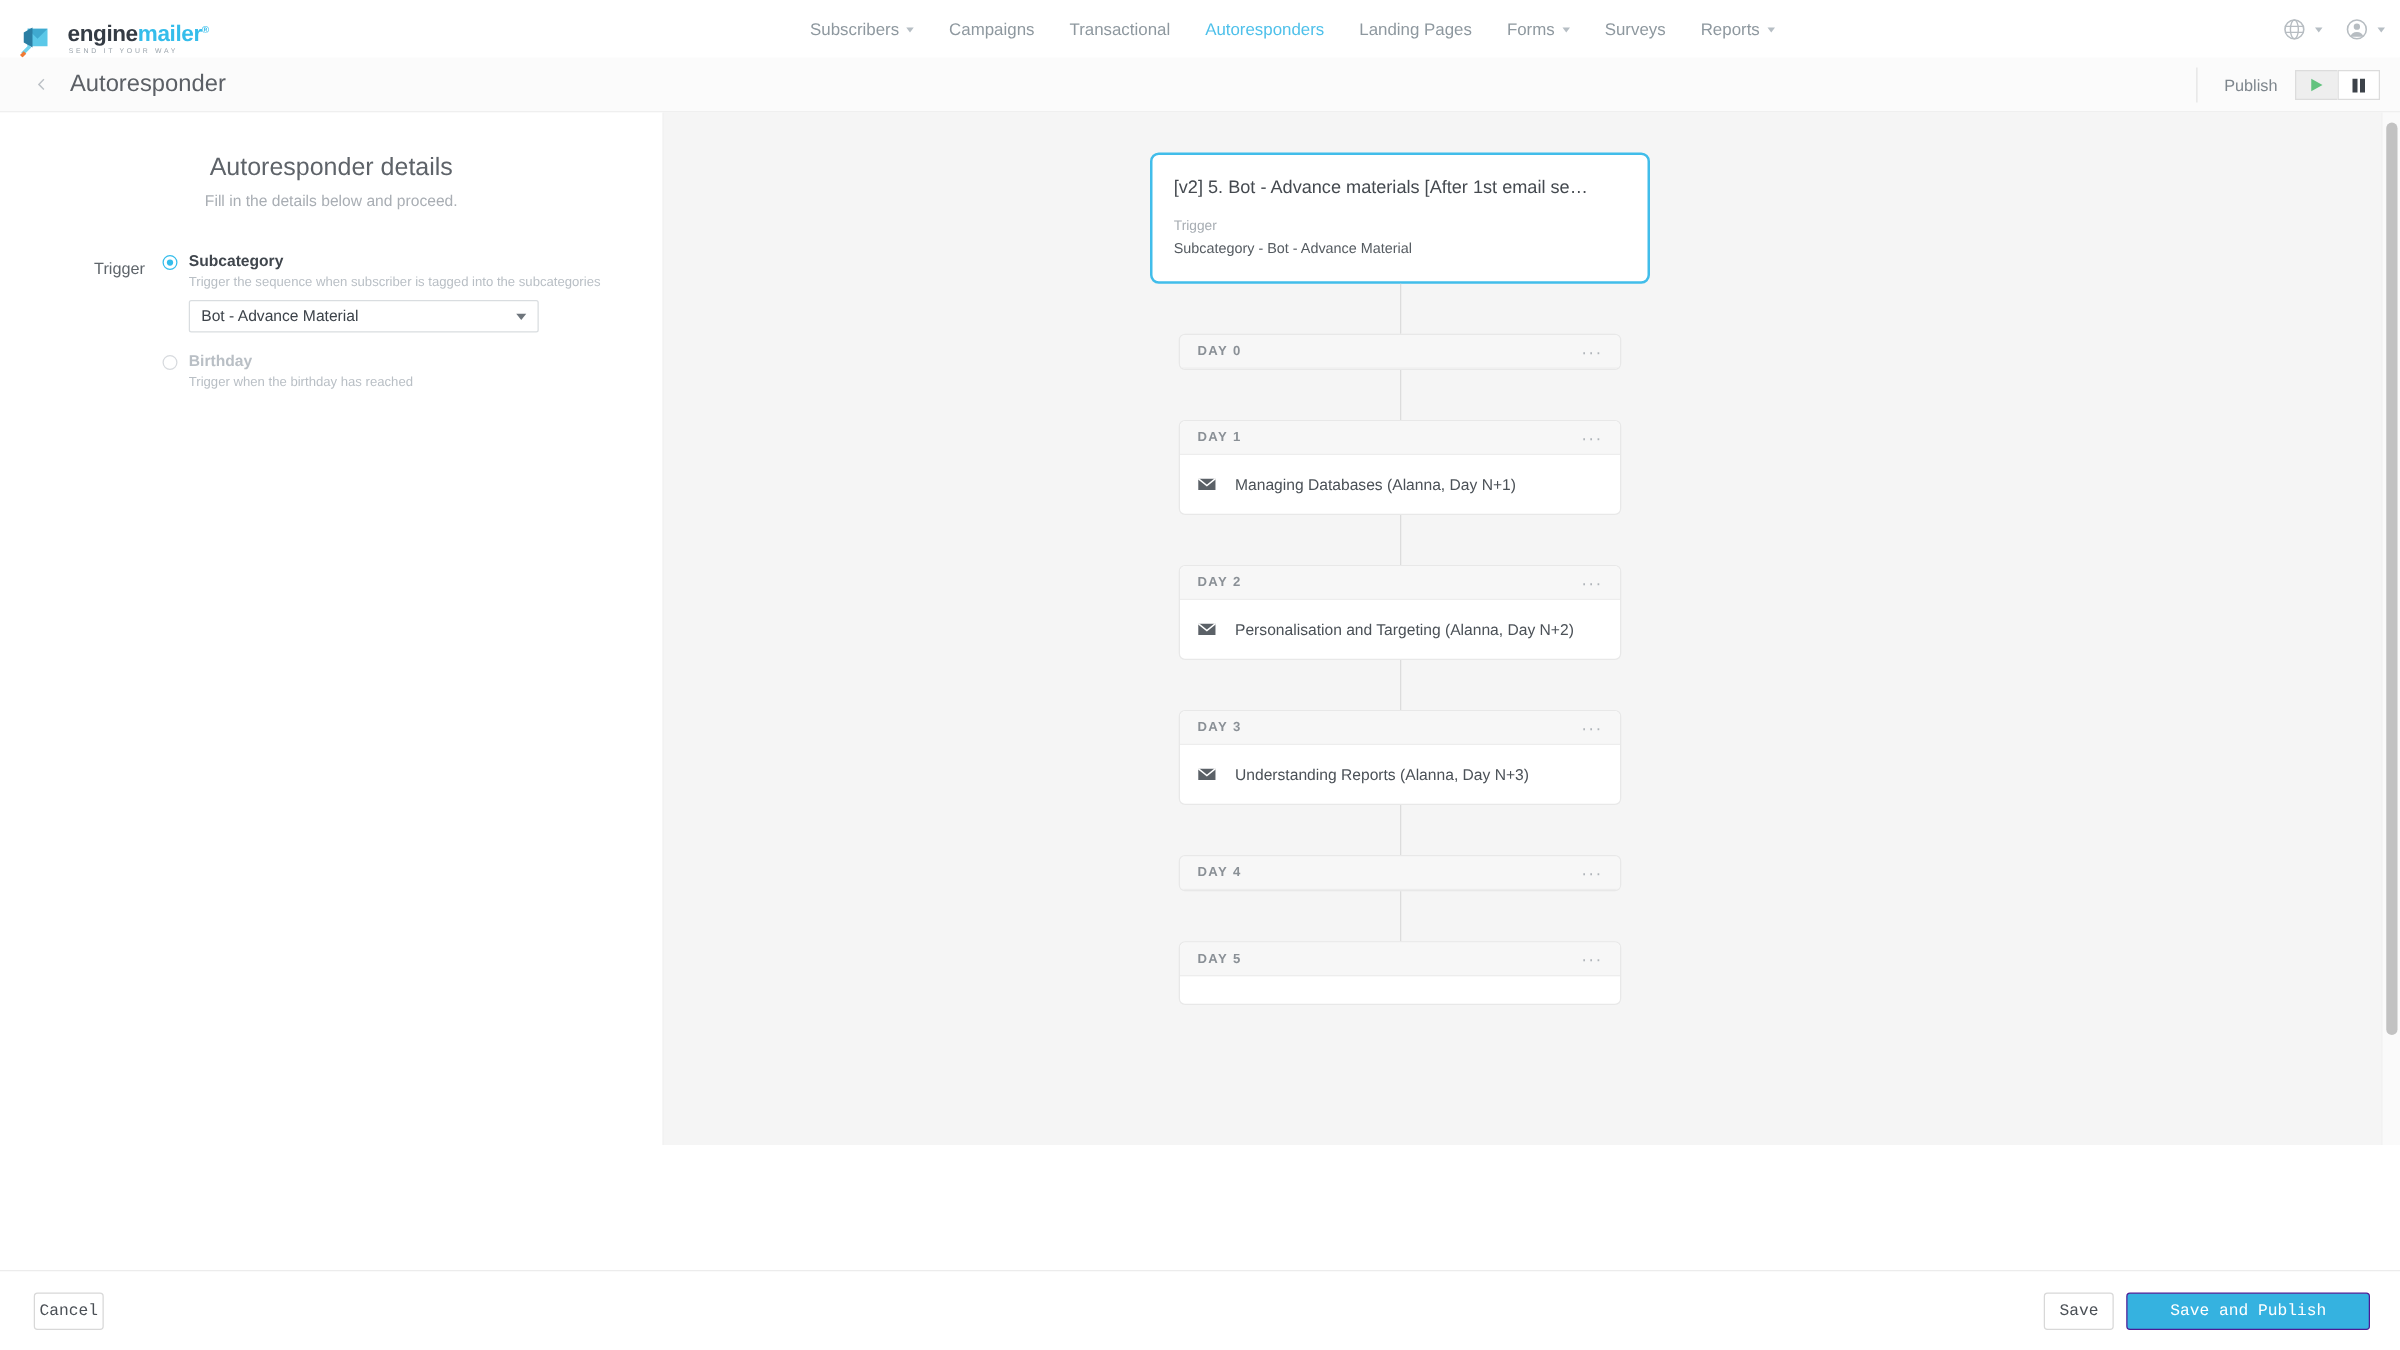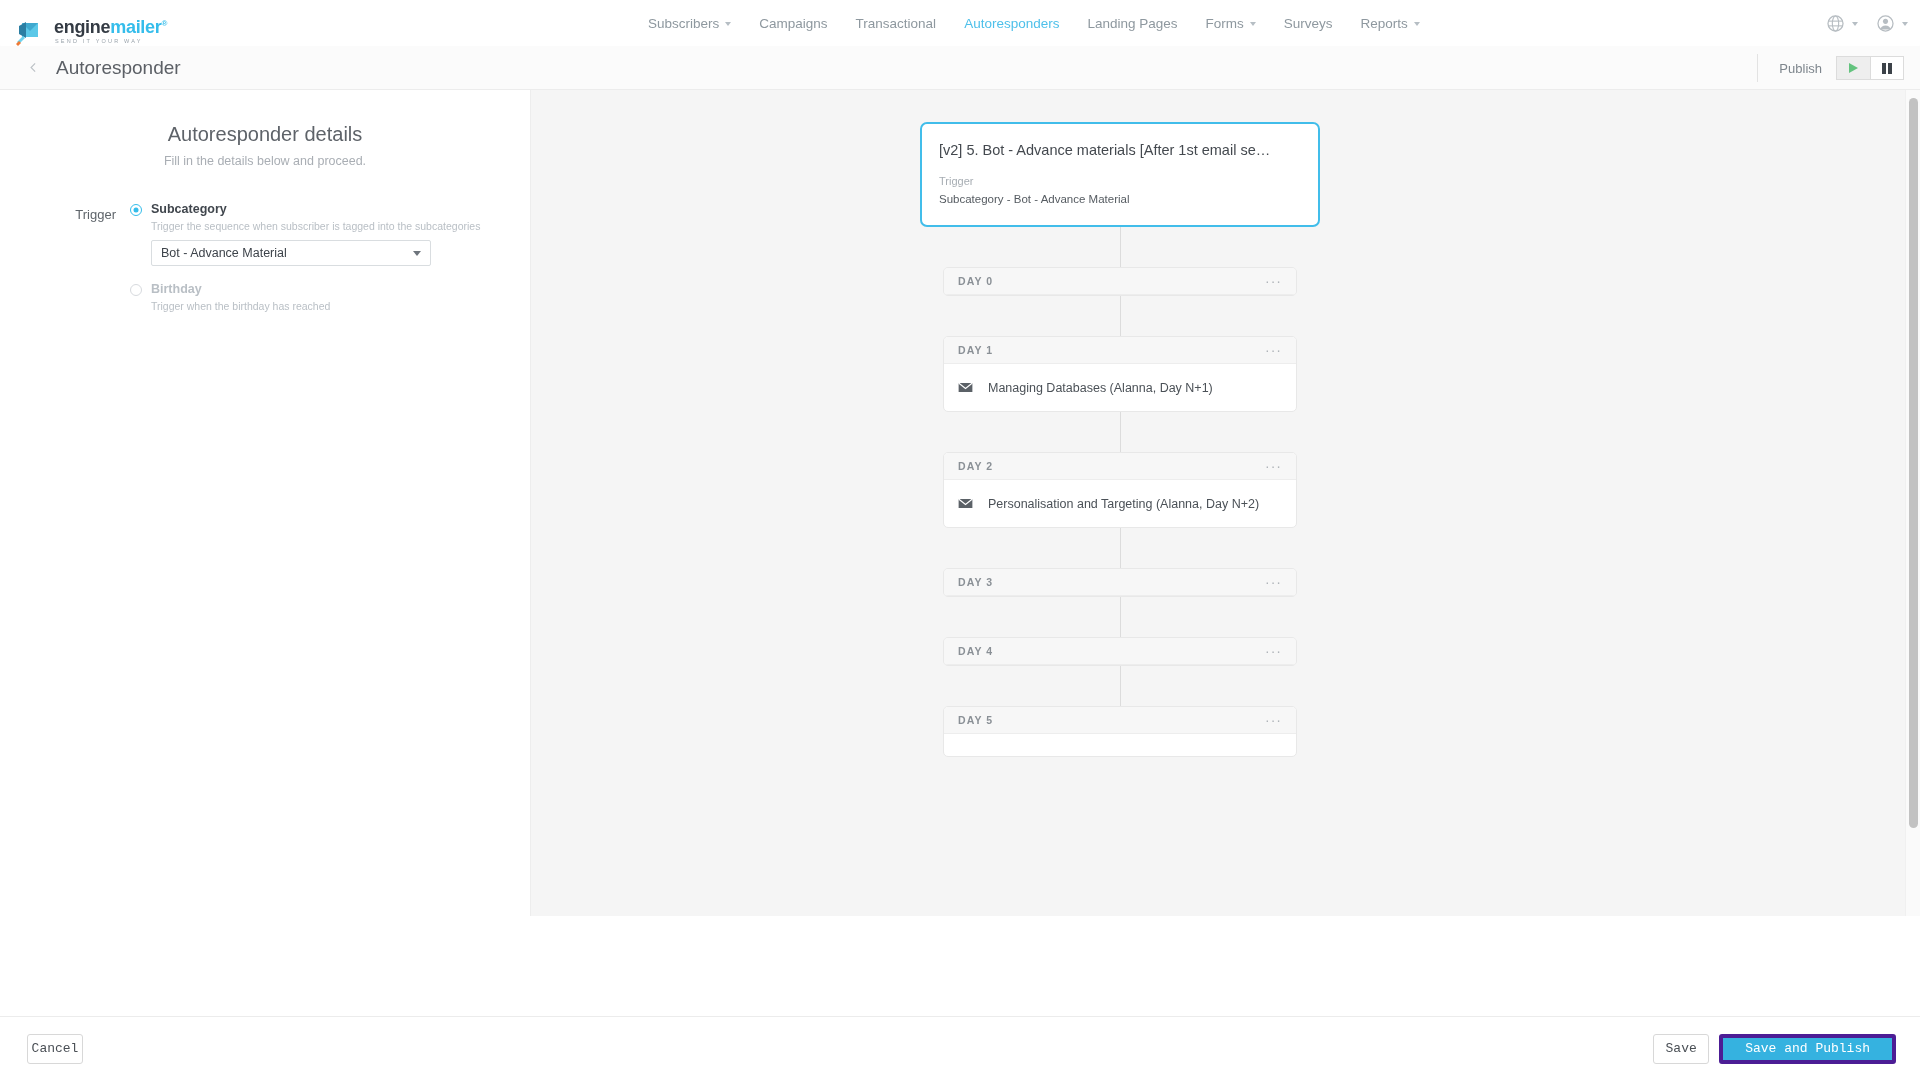--- a/index.html
+++ b/index.html
@@ -210,21 +210,21 @@
     cursor: pointer; font-family: Liberation Mono, monospace;
   }
   .btn-cancel {
     margin-left: 27px; width: 56px; border: 1px solid #d8d8d8;
     background: #ffffff; color: #4a4f55;
   }
   .footer-right {
     position: absolute; right: 24px; display: flex; align-items: center; gap: 10px;
   }
   .btn-save { width: 56px; border: 1px solid #d8d8d8; background: #fff; color: #4a4f55; }
-  .btn-pub { padding: 0 22px; background: #35b2e0; color: #ffffff; border: 4px solid #4c1d95; }
+  .btn-pub { padding: 0 34px; background: #35b2e0; color: #ffffff; border: 1px solid #4c1d95; }
 </style>
 </head>
 <body>
 
 <div class="topnav">
   <div class="logo-wrap">
     <div class="logo-mark">
       <svg width="32" height="32" viewBox="0 0 32 32">
         <path d="M8 7 L24 7 L24 21 L8 21 Z" fill="#5bc8e8"></path>
         <path d="M8 7 L16 15 L24 7 Z" fill="#3fa9cf"></path>
@@ -397,20 +397,27 @@
       </div>
     </div>
 
     <div class="connector"></div>
 
     <div class="day-card">
       <div class="day-head">
         <span class="day-label">DAY 3</span>
         <span class="dots">···</span>
       </div>
+      <div class="day-body">
+        <svg class="mail-ico" viewBox="0 0 16 12">
+          <path d="M0.5 1 H15.5 V11 H0.5 Z" fill="#5b6167"></path>
+          <path d="M0.5 1 L8 7 L15.5 1" fill="none" stroke="#ffffff" stroke-width="1.3"></path>
+        </svg>
+        <span class="mail-name">Understanding Reports (Alanna, Day N+3)</span>
+      </div>
     </div>
 
     <div class="connector"></div>
 
     <div class="day-card">
       <div class="day-head">
         <span class="day-label">DAY 4</span>
         <span class="dots">···</span>
       </div>
     </div>

